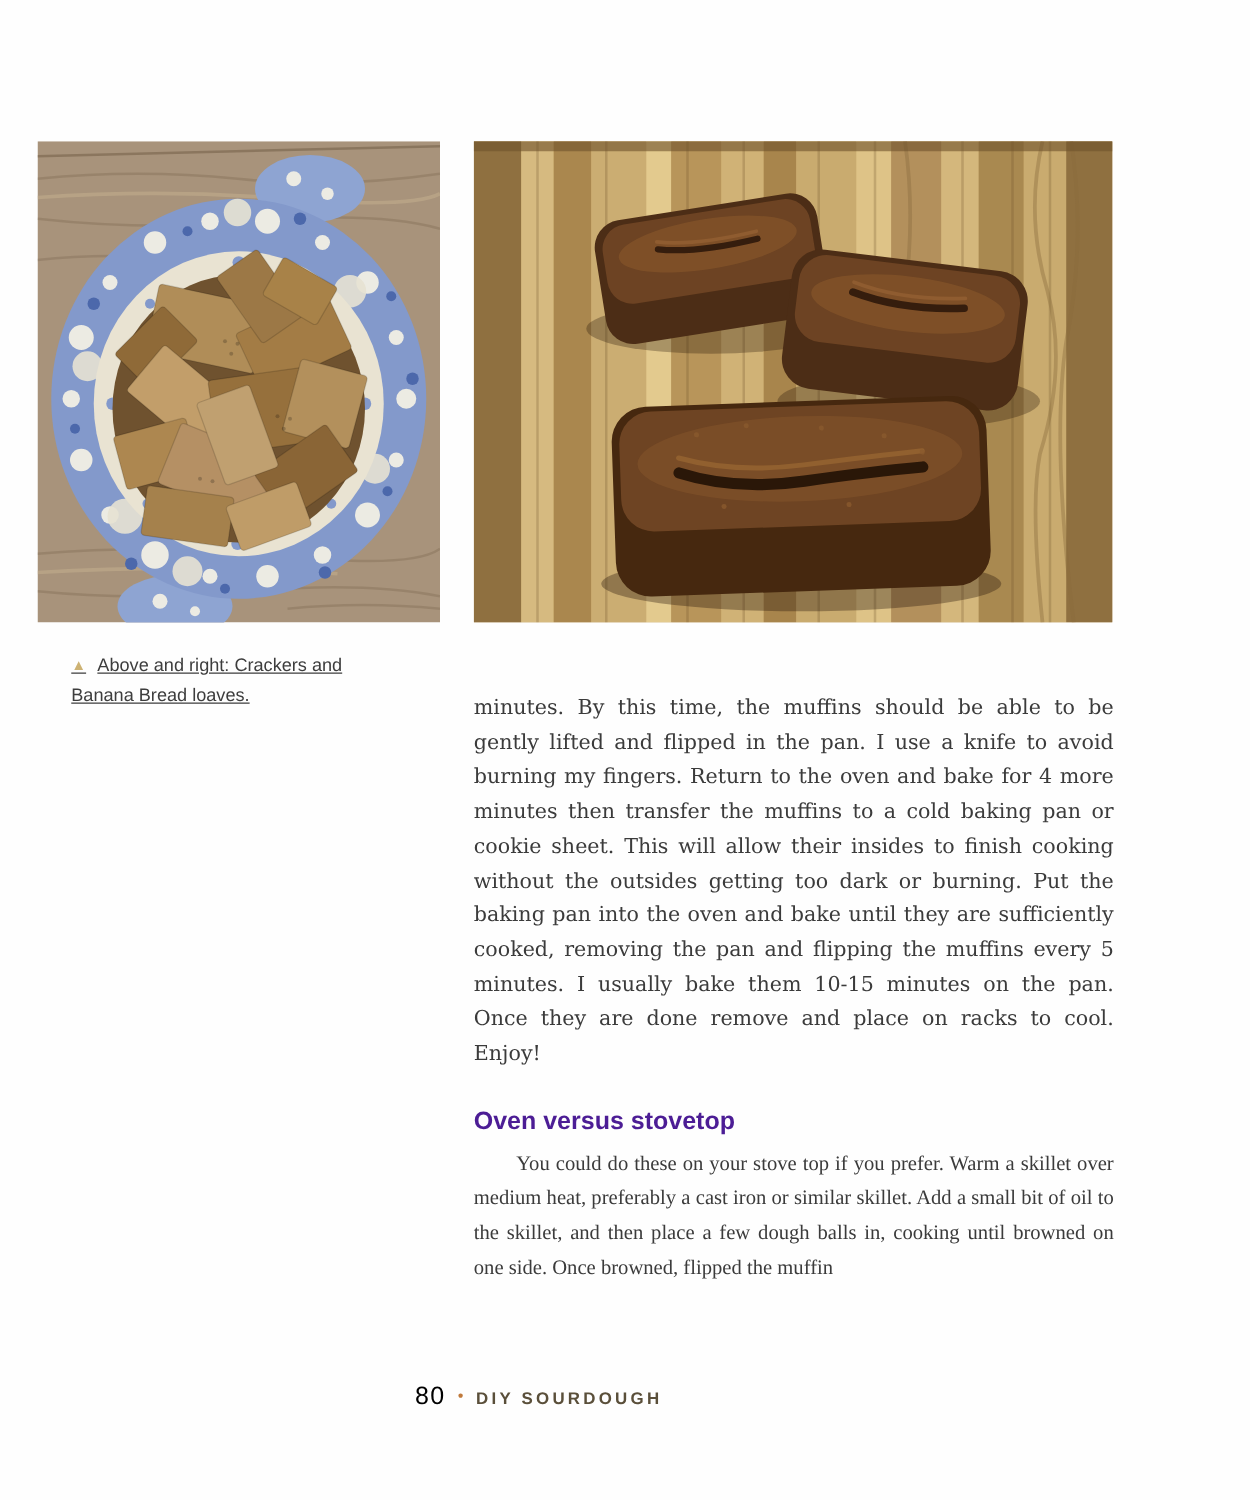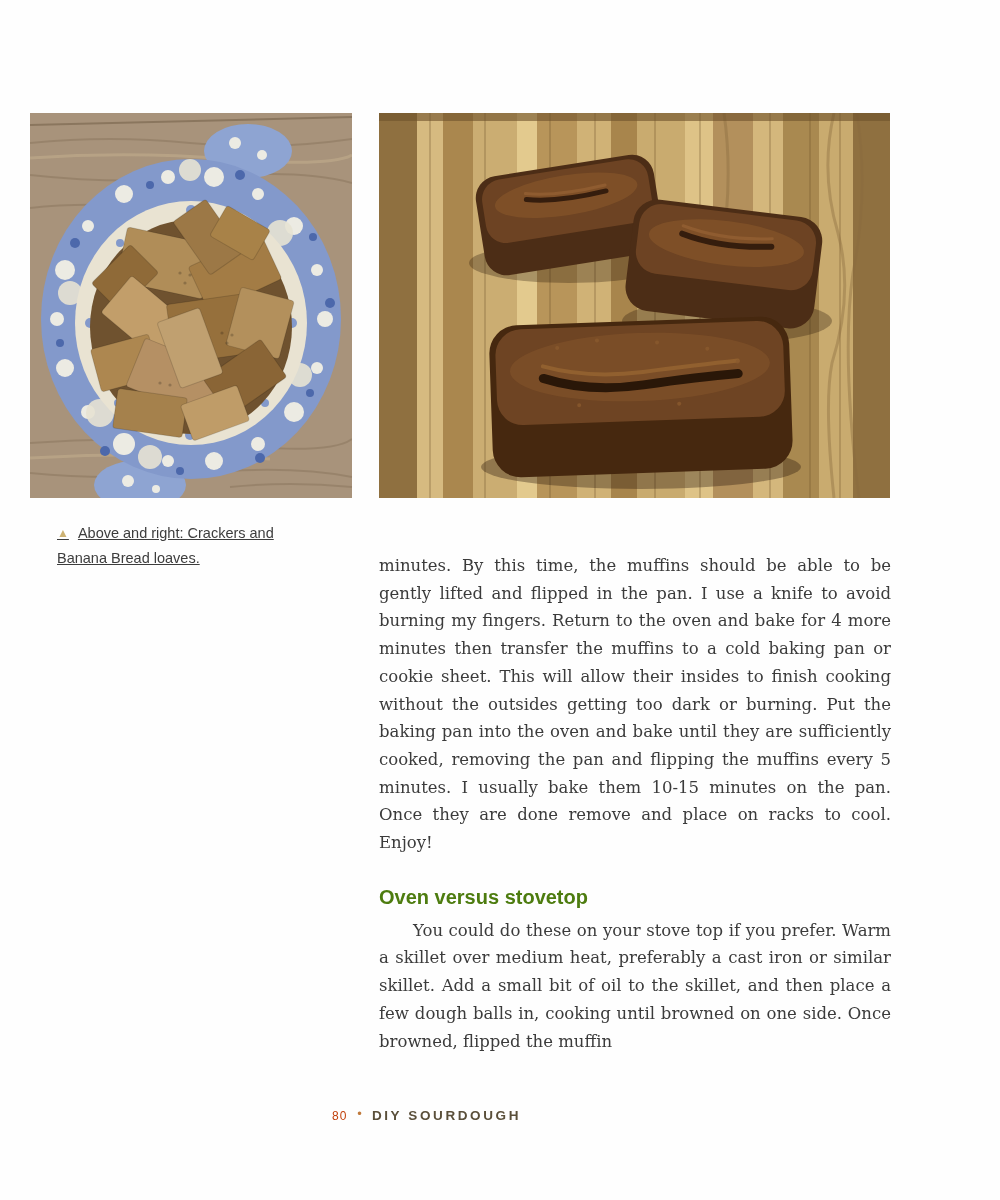--- a/index.html
+++ b/index.html
@@ -46,36 +46,36 @@
     text-align: justify;
     margin-top: 34px;
   }
   .body-para { margin: 0; }
   .para-first { margin-bottom: 27px; }
   .section-heading {
     font-family: "Liberation Sans", sans-serif;
     font-weight: 700;
     font-size: 20px;
     line-height: 26px;
-    color: #4d7c0f;
+    color: #4c1d95;
     margin: 0 0 7px 0;
     text-align: left;
   }
-  .indented { text-indent: 34px; }
+  .indented { text-indent: 34px; font-family: Liberation Serif, serif; }
 
   .page-footer {
     position: absolute;
     left: 332px; top: 1106px;
     white-space: nowrap;
     color: #564c39;
   }
   .page-number {
-    font-size: 12px;
+    font-size: 20px;
     letter-spacing: 1px;
-    color: #c2410c;
+    color: #000000;
   }
   .bullet {
     color: #c07a3c;
     font-size: 13px;
     margin: 0 10px;
     vertical-align: 2px;
   }
   .book-title {
     font-size: 13.5px;
     font-weight: 700;

